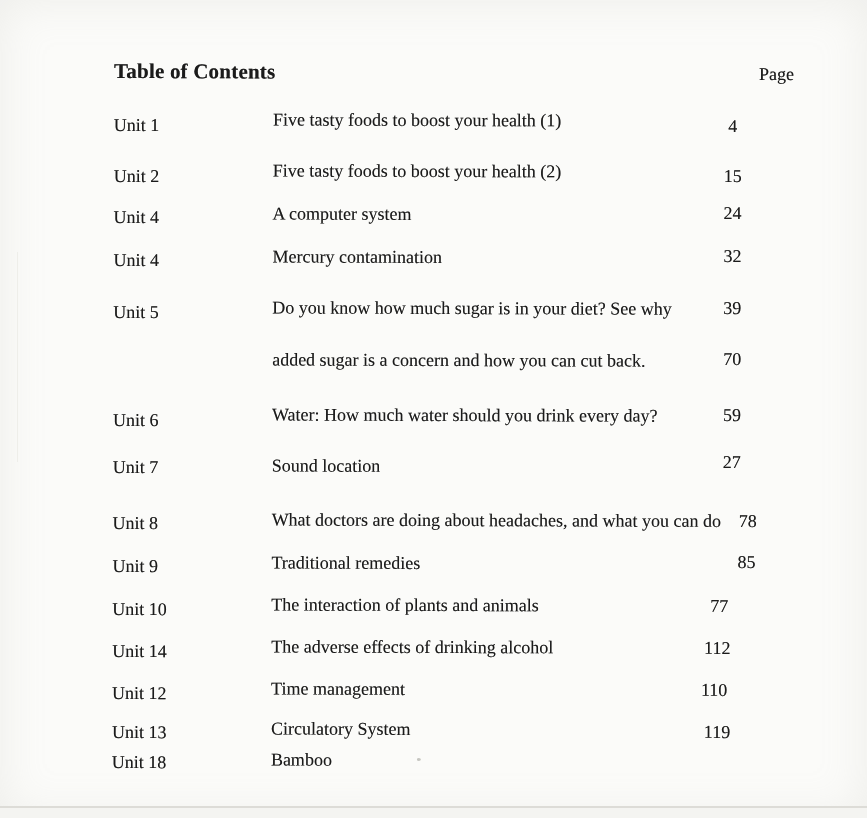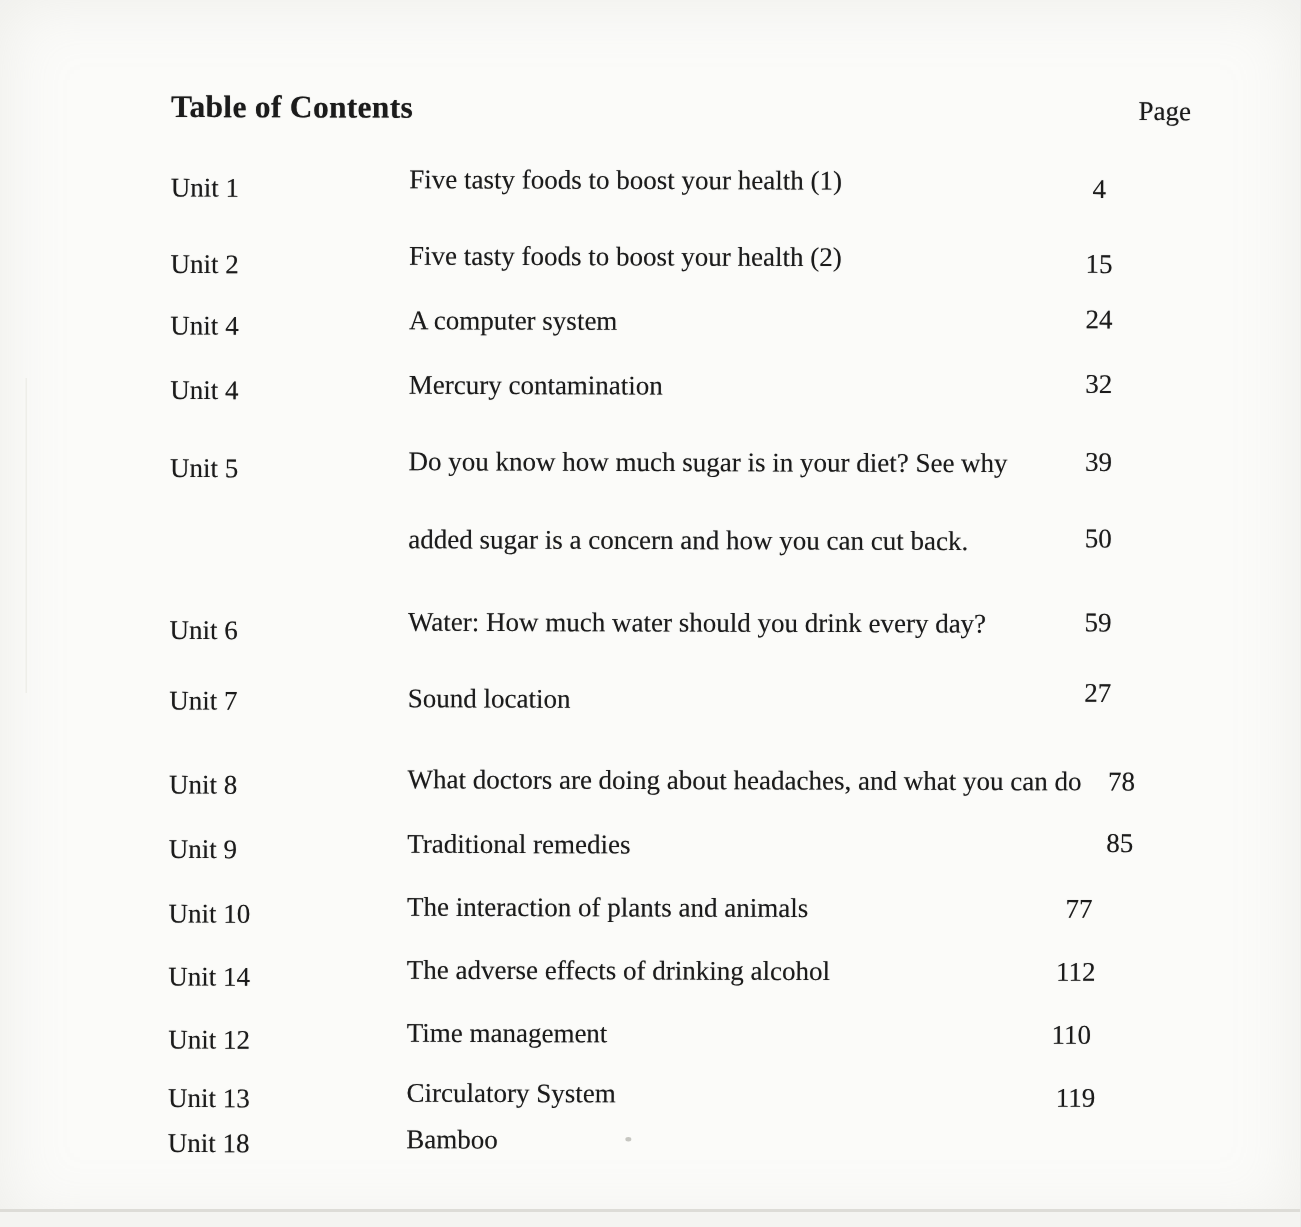--- a/index.html
+++ b/index.html
@@ -132,21 +132,21 @@
 
     <div class="toc-row" style="top:298px">
       <span class="unit" style="top:5px">Unit 5</span>
       <span class="title">Do you know how much sugar is in your diet? See why</span>
       <span class="pagenum" style="top:-1px">39</span>
     </div>
 
     <div class="toc-row" style="top:350px">
       <span class="unit"></span>
       <span class="title">added sugar is a concern and how you can cut back.</span>
-      <span class="pagenum" style="top:-2px">50</span>
+      <span class="pagenum" style="top:-2px">70</span>
     </div>
 
     <div class="toc-row" style="top:405px">
       <span class="unit" style="top:6px">Unit 6</span>
       <span class="title">Water: How much water should you drink every day?</span>
       <span class="pagenum" style="top:-1px">59</span>
     </div>
 
     <div class="toc-row" style="top:453px">
       <span class="unit" style="top:5px">Unit 7</span>

